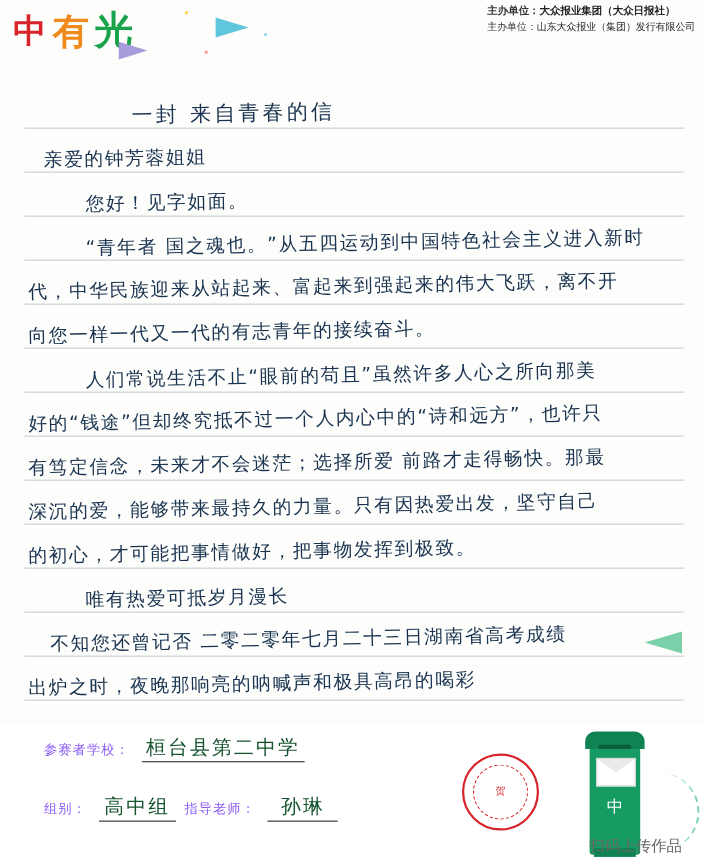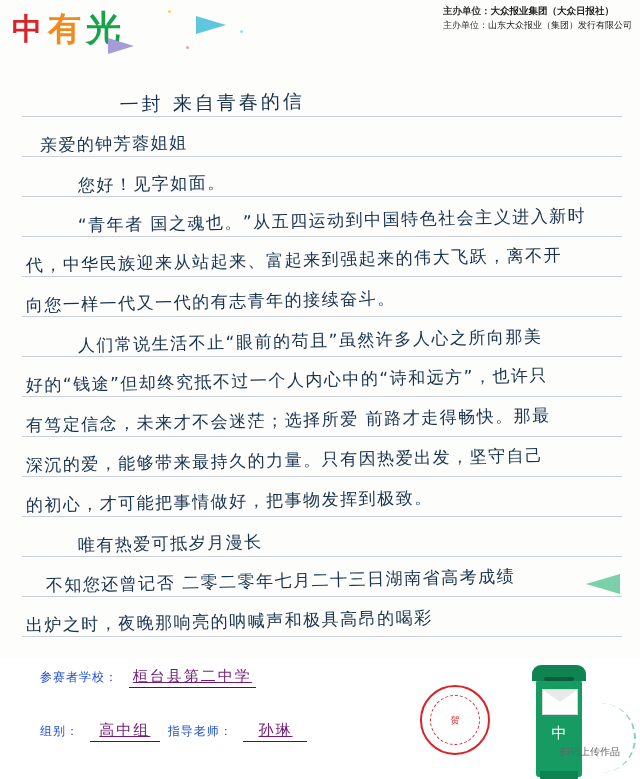--- a/index.html
+++ b/index.html
@@ -104,29 +104,28 @@
   .form-row {
     position: absolute;
     left: 40px;
     font-size: 12px;
     color: #111;
     font-family: "DejaVu Sans", sans-serif;
     letter-spacing: 1px;
   }
   .form-label {
     display: inline-block;
-    color: #1d4ed8;
+    color: #8b5cf6;
   }
   .form-value {
     display: inline-block;
-    font-size: 15px;
-    color: #701a75;
+    font-size: 18px;
+    color: #14532d;
     margin-left: 6px;
     letter-spacing: 2px;
-    text-decoration: underline;
   }
   .ul {
     border-bottom: 1px solid #2b2b2b;
     padding: 0 4px 1px 4px;
     min-width: 90px;
     text-align: center;
   }
 
   
   .seal {
@@ -238,22 +237,22 @@
     bottom: 6px;
     width: 34px;
     height: 70px;
     border-right: 2px dashed #7fd6b5;
     border-radius: 0 40px 40px 0;
   }
 
   .caption {
     position: absolute;
     right: 20px;
-    bottom: 20px;
-    font-size: 10px;
+    bottom: 0;
+    font-size: 14px;
     color: #666;
     font-family: "DejaVu Sans", sans-serif;
   }
 
   .paper-plane-green {
     position: absolute;
     right: 20px;
     top: 508px;
     width: 0;
     height: 0;

